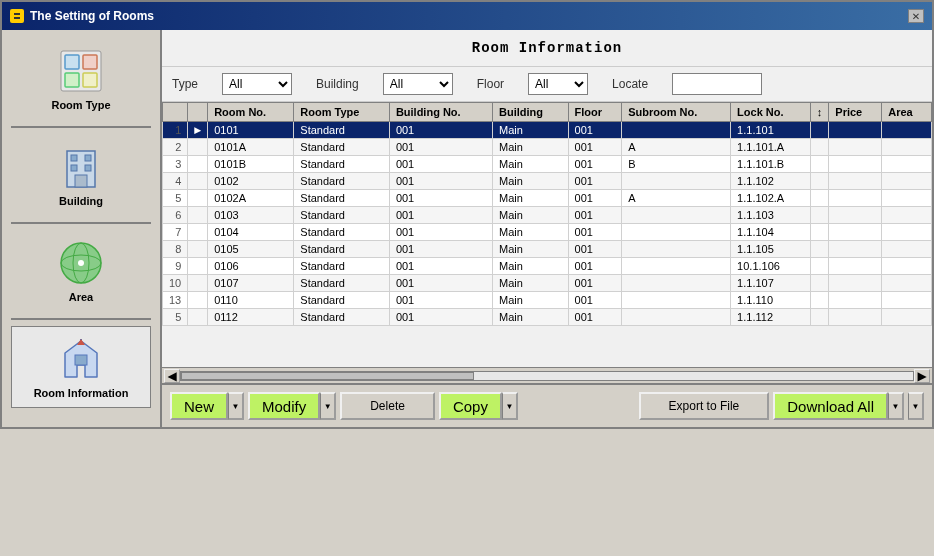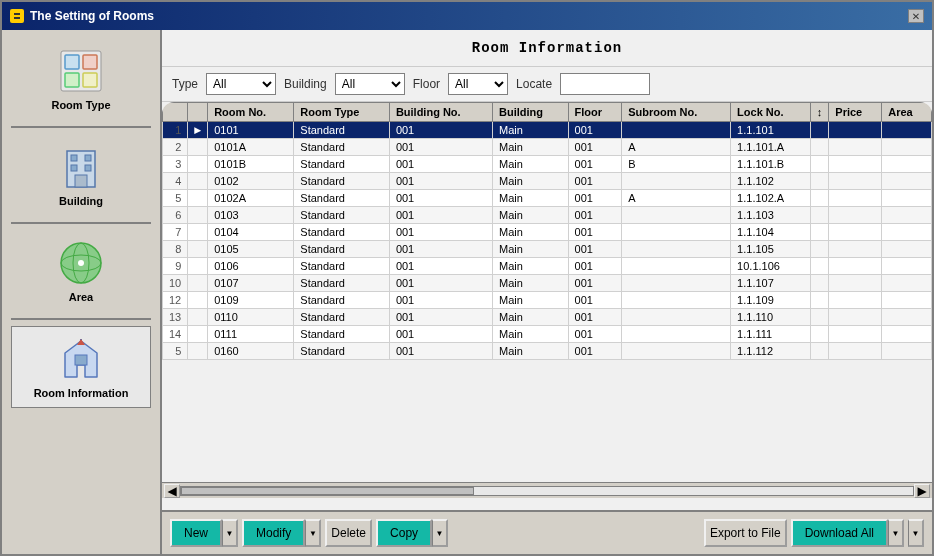--- a/index.html
+++ b/index.html
@@ -1,39 +1,39 @@
 <!DOCTYPE html>
 <html><head>
   <meta charset="utf-8">
   <style>
     * { box-sizing: border-box; margin: 0; padding: 0; font-family: Arial, sans-serif; font-size: 12px; }
     body { background: #d4d0c8; width: 934px; height: 556px; overflow: hidden; }
     
-    .window { width: 934px; height: 556px; background: #d4d0c8; border: 2px solid #808080; display: flex; flex-direction: column; }
+    .window { width: 934px; height: 429px; background: #d4d0c8; border: 2px solid #808080; display: flex; flex-direction: column; }
     
     .titlebar { background: linear-gradient(to right, #0a246a, #3a6ea5); color: white; padding: 5px 8px; display: flex; align-items: center; justify-content: space-between; height: 28px; flex-shrink: 0; }
     .titlebar-left { display: flex; align-items: center; gap: 6px; }
     .titlebar-icon { width: 14px; height: 14px; background: #ffcc00; border-radius: 2px; display: flex; align-items: center; justify-content: center; font-size: 9px; color: #333; }
     .titlebar-title { font-size: 12px; font-weight: bold; }
     .titlebar-close { width: 16px; height: 14px; background: #c0c0c0; border: 1px solid #808080; cursor: pointer; display: flex; align-items: center; justify-content: center; font-size: 10px; color: #333; }
     
     .content { display: flex; flex: 1; overflow: hidden; }
     
     .sidebar { width: 160px; background: #d4d0c8; border-right: 2px solid #808080; flex-shrink: 0; padding: 8px 0; display: flex; flex-direction: column; gap: 4px; align-items: center; }
     
     .sidebar-item { width: 140px; display: flex; flex-direction: column; align-items: center; padding: 8px 4px; cursor: pointer; border: 1px solid transparent; }
     .sidebar-item.active { background: #e8e8e8; border: 1px solid #808080; }
     .sidebar-item-icon { width: 48px; height: 48px; display: flex; align-items: center; justify-content: center; margin-bottom: 4px; }
     .sidebar-item-label { text-align: center; font-size: 11px; font-weight: bold; color: #000; }
     
     .main-panel { flex: 1; display: flex; flex-direction: column; background: #f0f0f0; }
     
     .panel-title { background: #f0f0f0; text-align: center; font-size: 14px; font-weight: bold; padding: 10px; border-bottom: 1px solid #ccc; font-family: 'Courier New', monospace; letter-spacing: 1px; }
     
-    .filter-bar { display: flex; align-items: center; gap: 8px; padding: 6px 10px; background: #f0f0f0; border-bottom: 1px solid #ccc; }
+    .filter-bar { display: flex; align-items: center; gap: 24px; padding: 6px 10px; background: #f0f0f0; border-bottom: 1px solid #ccc; }
     .filter-label { font-size: 12px; color: #333; }
     .filter-select { height: 22px; border: 1px solid #808080; background: white; padding: 0 2px; min-width: 70px; font-size: 12px; }
     .filter-input { height: 22px; border: 1px solid #808080; background: white; padding: 0 4px; width: 90px; font-size: 12px; }
     
     .table-container { flex: 1; overflow: hidden; display: flex; flex-direction: column; }
     
     table { width: 100%; border-collapse: collapse; background: white; }
     table thead tr { background: #d4d0c8; }
     table thead th { border: 1px solid #808080; padding: 3px 6px; text-align: left; font-size: 11px; font-weight: bold; white-space: nowrap; }
     table tbody tr { background: white; }
@@ -41,23 +41,23 @@
     table tbody tr.selected { background: #0a246a; color: white; }
     table tbody td { border: 1px solid #d0d0d0; padding: 2px 6px; font-size: 11px; white-space: nowrap; }
     
     .scrollbar-h { height: 16px; background: #d4d0c8; border-top: 1px solid #808080; display: flex; align-items: center; padding: 0 2px; }
     .scrollbar-track-h { flex: 1; height: 10px; background: #e8e8e8; border: 1px solid #808080; position: relative; }
     .scrollbar-thumb-h { position: absolute; left: 0; width: 40%; height: 100%; background: #c0c0c0; border: 1px solid #808080; }
     
     .bottom-bar { display: flex; align-items: center; padding: 6px 8px; gap: 4px; background: #d4d0c8; border-top: 2px solid #808080; height: 44px; flex-shrink: 0; }
     
     .btn-group { display: flex; height: 28px; }
-    .btn-main { height: 28px; padding: 0 12px; background: #14b8a6; border: 2px outset #f0f0f0; cursor: pointer; font-size: 12px; white-space: nowrap; display: flex; align-items: center; }
+    .btn-main { height: 28px; padding: 0 12px; background: #bef264; border: 2px outset #f0f0f0; cursor: pointer; font-size: 15px; white-space: nowrap; display: flex; align-items: center; }
     .btn-dropdown { width: 16px; height: 28px; background: #d4d0c8; border: 2px outset #f0f0f0; border-left: 1px solid #808080; cursor: pointer; display: flex; align-items: center; justify-content: center; font-size: 8px; }
-    .btn-single { height: 28px; padding: 0 4px; background: #d4d0c8; border: 2px outset #f0f0f0; cursor: pointer; font-size: 12px; white-space: nowrap; display: flex; align-items: center; }
+    .btn-single { height: 28px; padding: 0 28px; background: #d4d0c8; border: 2px outset #f0f0f0; cursor: pointer; font-size: 12px; white-space: nowrap; display: flex; align-items: center; }
     
     .spacer { flex: 1; }
 
     
     .icon-roomtype svg, .icon-building svg, .icon-area svg, .icon-roominfo svg { width: 48px; height: 48px; }
     
     .divider-h { height: 2px; width: 140px; background: #808080; margin: 2px 0; }
   </style>
 </head>
 <body>
@@ -154,21 +154,21 @@
           <option>All</option>
         </select>
         <span class="filter-label">Floor</span>
         <select class="filter-select" style="min-width:60px;">
           <option>All</option>
         </select>
         <span class="filter-label">Locate</span>
         <input class="filter-input" type="text" style="">
       </div>
 
-      <div class="table-container" style="position:relative; overflow:hidden;border-radius:12px;">
+      <div class="table-container" style="position:relative; overflow:hidden;">
         <div style="overflow:auto; flex:1; max-height:380px; position:relative;">
           <table>
             <thead>
               <tr>
                 <th style="width:25px;"></th>
                 <th style="width:14px;"></th>
                 <th>Room No.</th>
                 <th>Room Type</th>
                 <th>Building No.</th>
                 <th>Building</th>
@@ -315,65 +315,37 @@
                   <td>001</td>
                   <td>Main</td>
                   <td>001</td>
                   <td></td>
                   <td>1.1.107</td>
                   <td></td>
                   <td></td>
                   <td></td>
                 </tr>
                 <tr>
-                  <td style="text-align: right; color: rgb(85, 85, 85);">12</td>
-                  <td style="text-align: center; font-size: 9px;"></td>
-                  <td>0109</td>
-                  <td>Standard</td>
-                  <td>001</td>
-                  <td>Main</td>
-                  <td>001</td>
-                  <td></td>
-                  <td>1.1.109</td>
-                  <td></td>
-                  <td></td>
-                  <td></td>
-                </tr>
-                <tr>
                   <td style="text-align: right; color: rgb(85, 85, 85);">13</td>
                   <td style="text-align: center; font-size: 9px;"></td>
                   <td>0110</td>
                   <td>Standard</td>
                   <td>001</td>
                   <td>Main</td>
                   <td>001</td>
                   <td></td>
                   <td>1.1.110</td>
                   <td></td>
                   <td></td>
                   <td></td>
                 </tr>
                 <tr>
-                  <td style="text-align: right; color: rgb(85, 85, 85);">14</td>
-                  <td style="text-align: center; font-size: 9px;"></td>
-                  <td>0111</td>
-                  <td>Standard</td>
-                  <td>001</td>
-                  <td>Main</td>
-                  <td>001</td>
-                  <td></td>
-                  <td>1.1.111</td>
-                  <td></td>
-                  <td></td>
-                  <td></td>
-                </tr>
-                <tr>
                   <td style="text-align: right; color: rgb(85, 85, 85);">5</td>
                   <td style="text-align: center; font-size: 9px;"></td>
-                  <td>0160</td>
+                  <td>0112</td>
                   <td>Standard</td>
                   <td>001</td>
                   <td>Main</td>
                   <td>001</td>
                   <td></td>
                   <td>1.1.112</td>
                   <td></td>
                   <td></td>
                   <td></td>
                 </tr>

